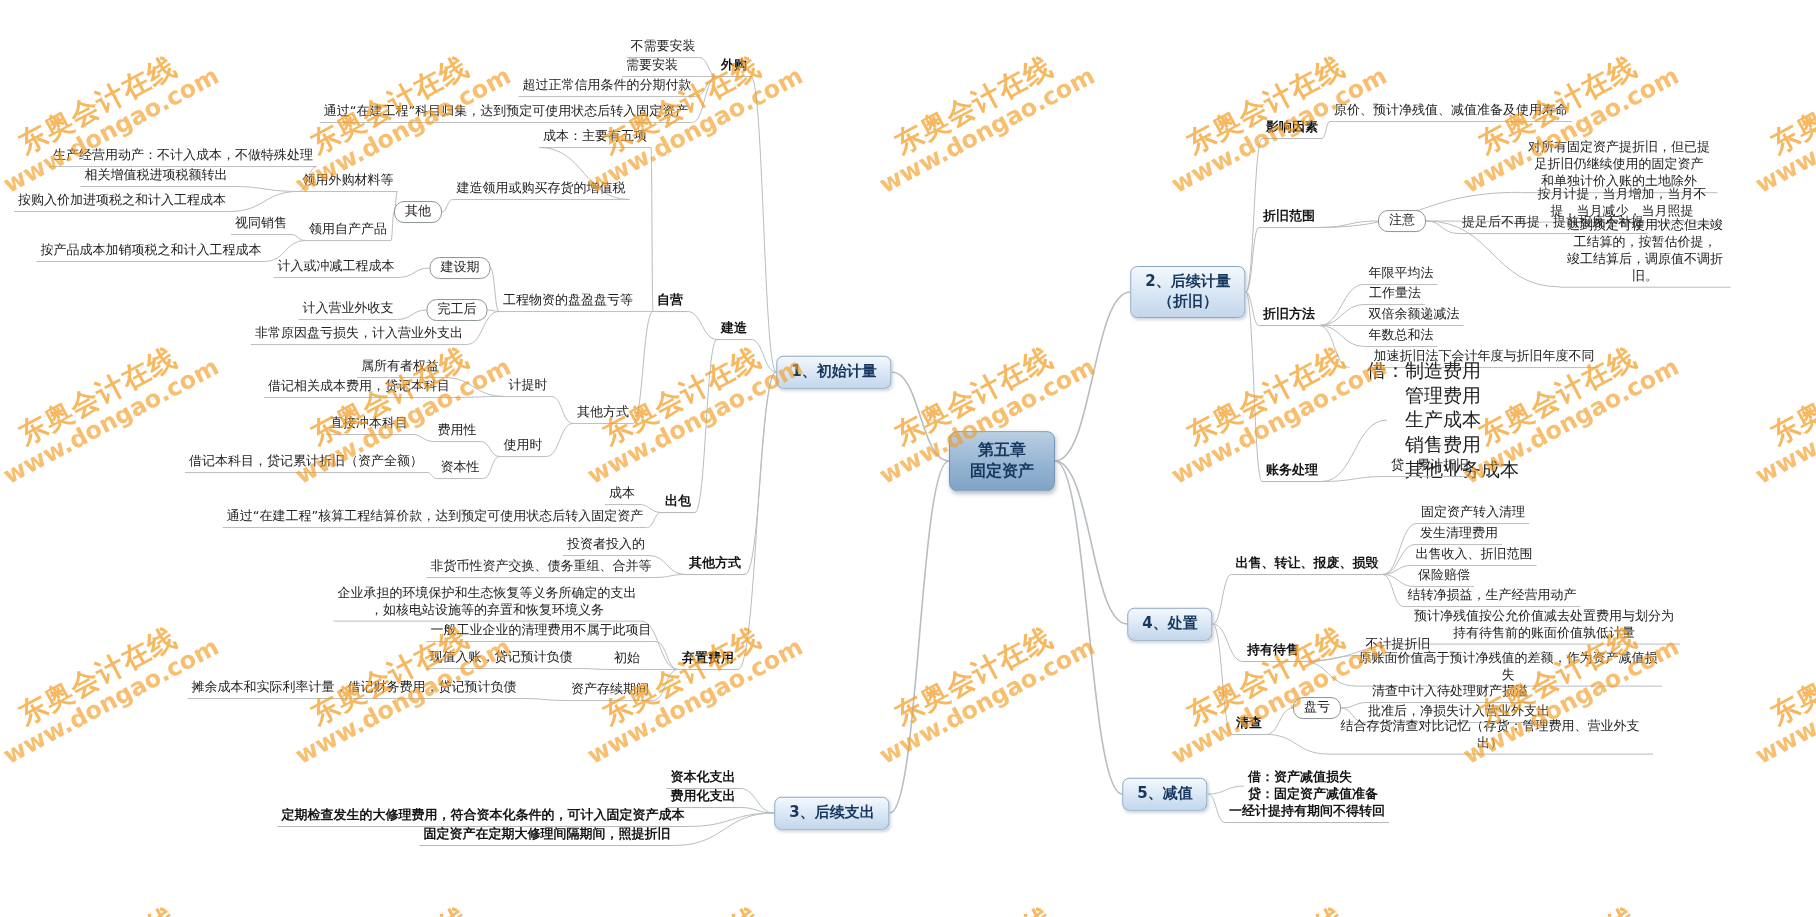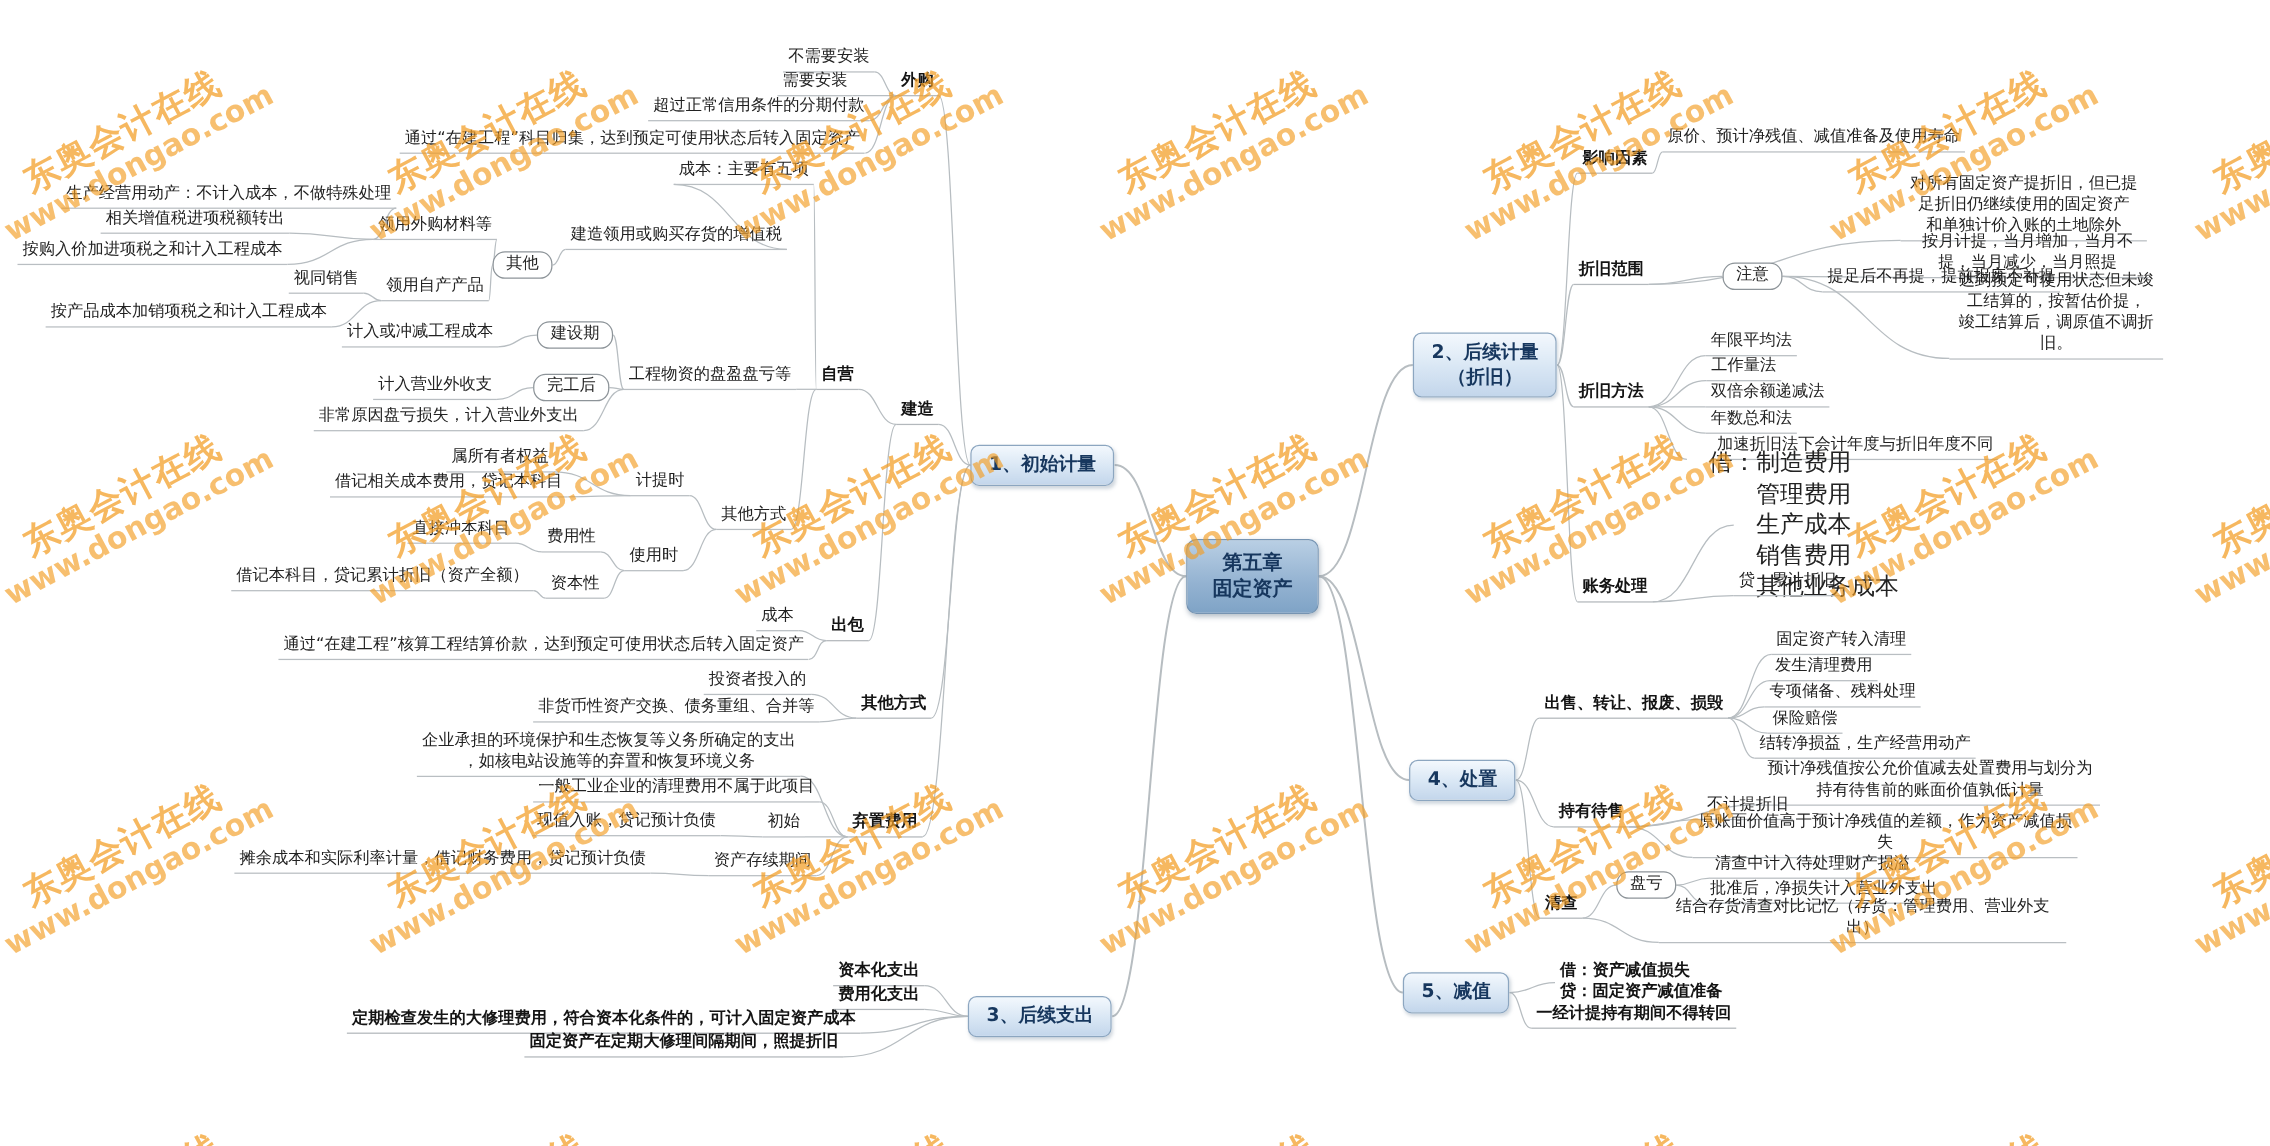--- a/index.html
+++ b/index.html
@@ -221,21 +221,21 @@
       <div class="node plain" style="left: 1443px; top: 420px; text-align: left;">借：制造费用
 　　管理费用
 　　生产成本
 　　销售费用
 　　其他业务成本</div>
       <div class="node leaf" style="left: 1430px; top: 467px;">贷：累计折旧</div>
       <div class="node main" style="left: 1170px; top: 624px;">4、处置</div>
       <div class="node bold" style="left: 1307px; top: 565px;">出售、转让、报废、损毁</div>
       <div class="node leaf" style="left: 1473px; top: 514px;">固定资产转入清理</div>
       <div class="node leaf" style="left: 1459px; top: 535px;">发生清理费用</div>
-      <div class="node leaf" style="left: 1474px; top: 556px;">专项储备、残料处理</div>
+      <div class="node leaf" style="left: 1474px; top: 556px;">出售收入、折旧范围</div>
       <div class="node leaf" style="left: 1444px; top: 577px;">保险赔偿</div>
       <div class="node leaf" style="left: 1492px; top: 597px;">结转净损益，生产经营用动产</div>
       <div class="node bold" style="left: 1273px; top: 652px;">持有待售</div>
       <div class="node leaf" style="left: 1544px; top: 626px;">预计净残值按公允价值减去处置费用与划分为持有待售前的账面价值孰低计量</div>
       <div class="node leaf" style="left: 1398px; top: 646px;">不计提折旧</div>
       <div class="node leaf" style="left: 1508px; top: 668px;">原账面价值高于预计净残值的差额，作为资产减值损失</div>
       <div class="node bold" style="left: 1249px; top: 725px;">清查</div>
       <div class="node box" style="left: 1317px; top: 708px;">盘亏</div>
       <div class="node leaf" style="left: 1450px; top: 693px;">清查中计入待处理财产损溢</div>
       <div class="node leaf" style="left: 1459px; top: 713px;">批准后，净损失计入营业外支出</div>

